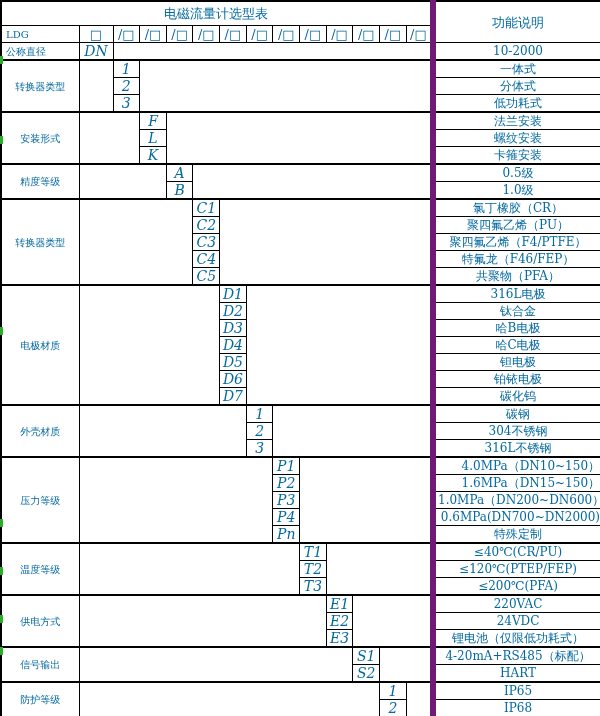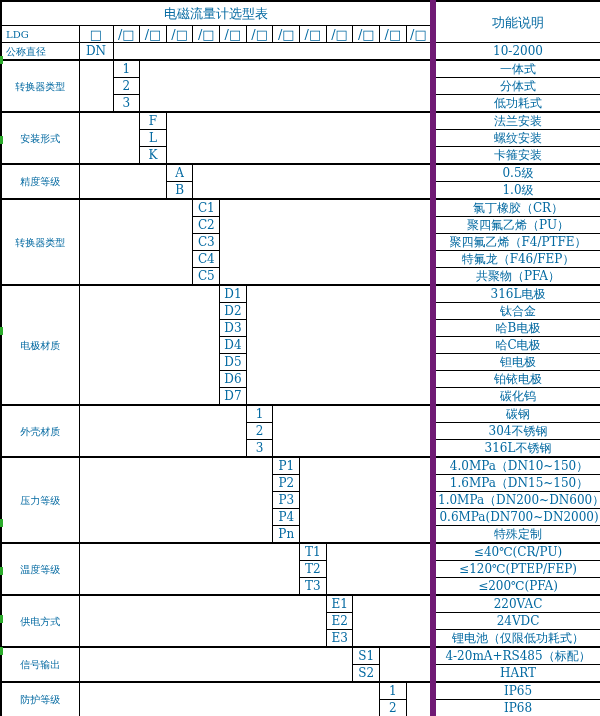--- a/index.html
+++ b/index.html
@@ -16,25 +16,25 @@
     border:1px solid #000;padding:0;margin:0;
     text-align:center;vertical-align:middle;
     font-size:12px;line-height:13px;height:16px;
     white-space:nowrap;overflow:hidden;
   }
   tr.title-row td{height:23px;}
   td.title-cell{font-size:13px;}
   td.desc-head{font-size:13px;}
   td.lbl{font-size:10px;}
   td.lbl.lleft{text-align:left;padding-left:4px;}
-  td.code{font-size:12px;}
+  td.code{font-size:14px;font-style:italic;}
   td.box{font-size:13px;}
   td.dl{border-left:6px solid #701a75;}
   td.sec{border-top:2px solid #000;}
-  td.desc.aleft{text-align:center;padding-left:2px;}
+  td.desc.aleft{text-align:right;padding-left:2px;}
   .gmark{position:absolute;left:0;width:3px;height:8px;z-index:5;}
 </style>
 </head>
 <body>
 
 <div class="wrap">
   <table class="sel">
     <colgroup>
       <col style="width:78px">
       <col style="width:34px">

